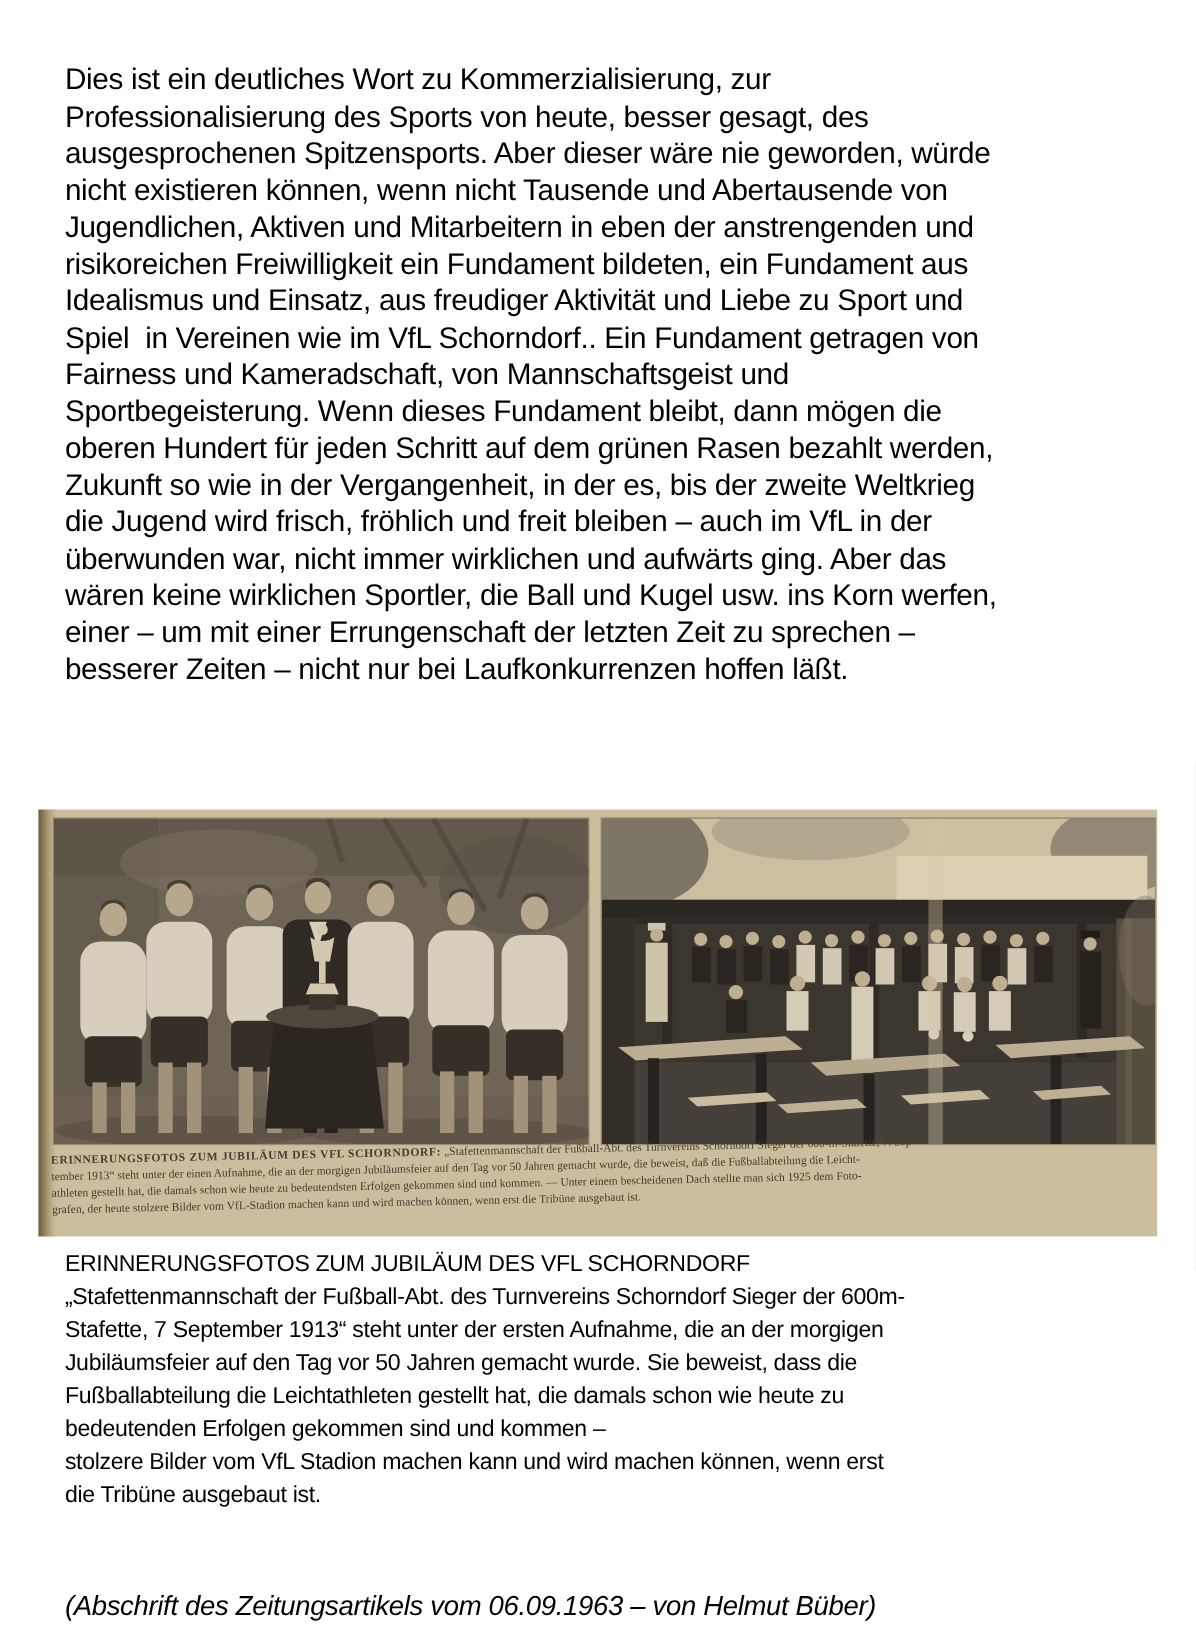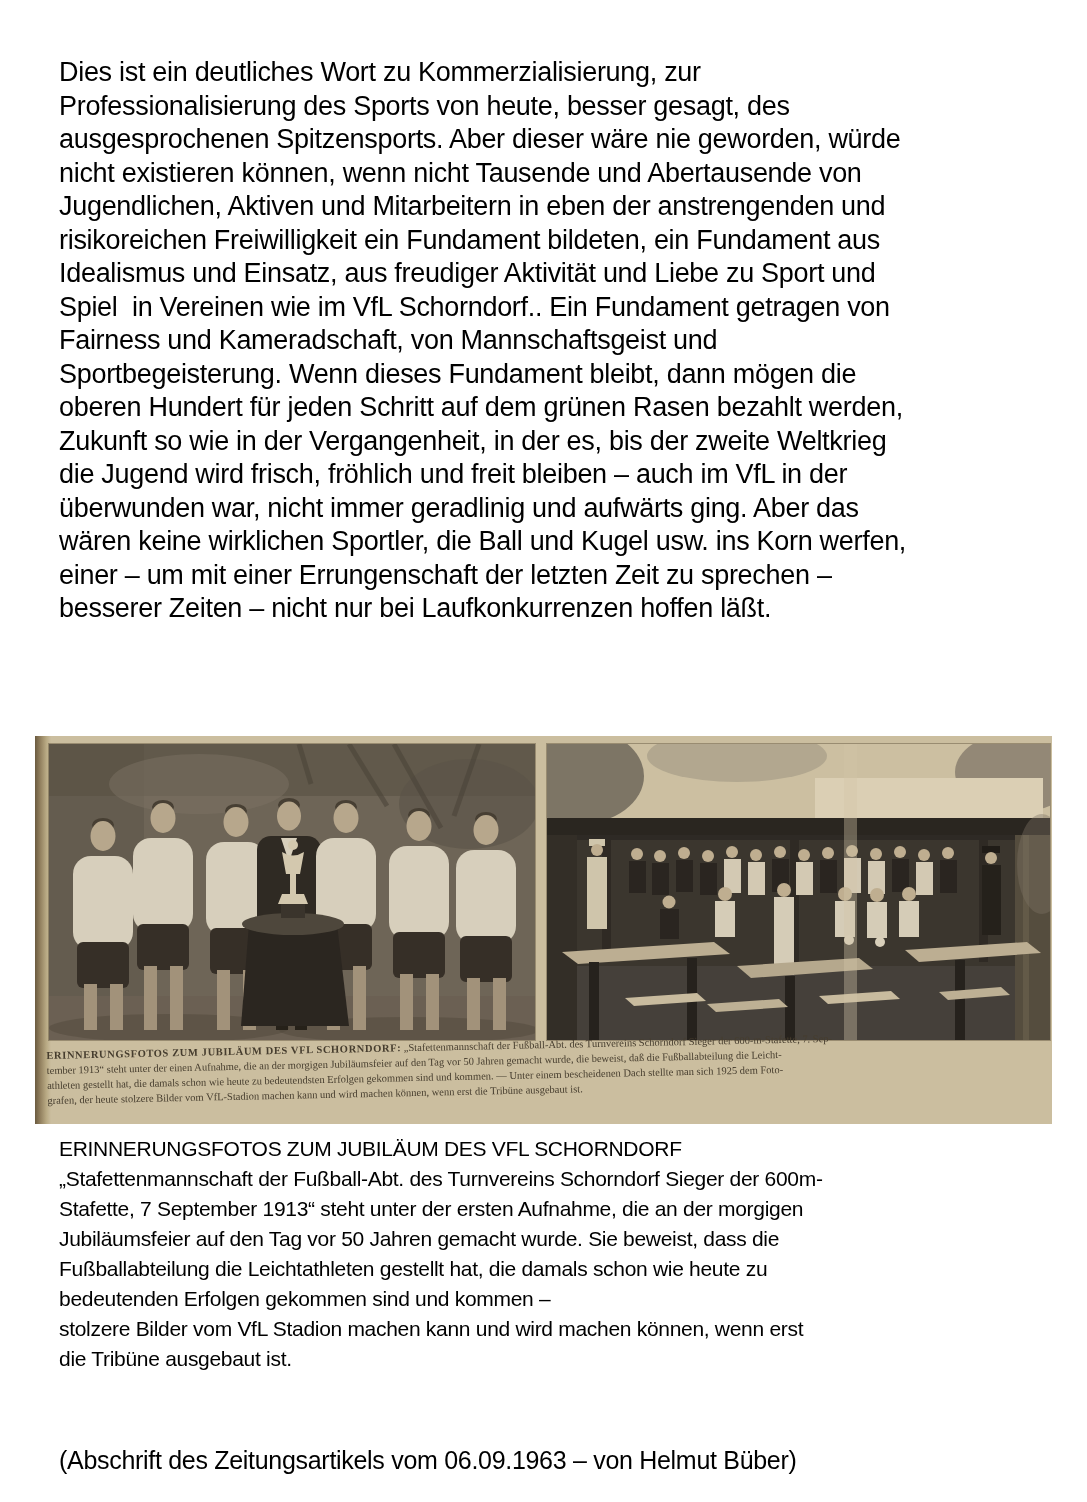--- a/index.html
+++ b/index.html
@@ -32,21 +32,21 @@
     color:#463d2e; overflow:hidden;
   }
   .np-line { white-space:nowrap; overflow:hidden; }
   .np-lead { font-weight:bold; letter-spacing:.6px; }
   .transcript {
     position:absolute; left:59px; top:1134px;
     font-size:21px; line-height:30px; letter-spacing:-0.3px;
   }
   .footer-line {
     position:absolute; left:59px; top:1446px;
-    font-size:25px; letter-spacing:-0.3px;
+    font-size:25px; letter-spacing:-0.3px;font-style:italic;
   }
 </style>
 </head>
 <body>
 
 <div class="page">
 
   <div class="intro">
     <div class="tl">Dies ist ein deutliches Wort zu Kommerzialisierung, zur</div>
     <div class="tl">Professionalisierung des Sports von heute, besser gesagt, des</div>
@@ -54,21 +54,21 @@
     <div class="tl">nicht existieren können, wenn nicht Tausende und Abertausende von</div>
     <div class="tl">Jugendlichen, Aktiven und Mitarbeitern in eben der anstrengenden und</div>
     <div class="tl">risikoreichen Freiwilligkeit ein Fundament bildeten, ein Fundament aus</div>
     <div class="tl">Idealismus und Einsatz, aus freudiger Aktivität und Liebe zu Sport und</div>
     <div class="tl">Spiel  in Vereinen wie im VfL Schorndorf.. Ein Fundament getragen von</div>
     <div class="tl">Fairness und Kameradschaft, von Mannschaftsgeist und</div>
     <div class="tl">Sportbegeisterung. Wenn dieses Fundament bleibt, dann mögen die</div>
     <div class="tl">oberen Hundert für jeden Schritt auf dem grünen Rasen bezahlt werden,</div>
     <div class="tl">Zukunft so wie in der Vergangenheit, in der es, bis der zweite Weltkrieg</div>
     <div class="tl">die Jugend wird frisch, fröhlich und freit bleiben – auch im VfL in der</div>
-    <div class="tl">überwunden war, nicht immer geradlinig und aufwärts ging. Aber das</div>
+    <div class="tl">überwunden war, nicht immer wirklichen und aufwärts ging. Aber das</div>
     <div class="tl">wären keine wirklichen Sportler, die Ball und Kugel usw. ins Korn werfen,</div>
     <div class="tl">einer – um mit einer Errungenschaft der letzten Zeit zu sprechen –</div>
     <div class="tl">besserer Zeiten – nicht nur bei Laufkonkurrenzen hoffen läßt.</div>
   </div>
 
   <div class="collage">
     <div class="spine"></div>
 
     <svg class="photo photo-left" viewBox="0 0 486 296" preserveAspectRatio="none">
       <rect width="486" height="296" fill="#6e6557"></rect>

